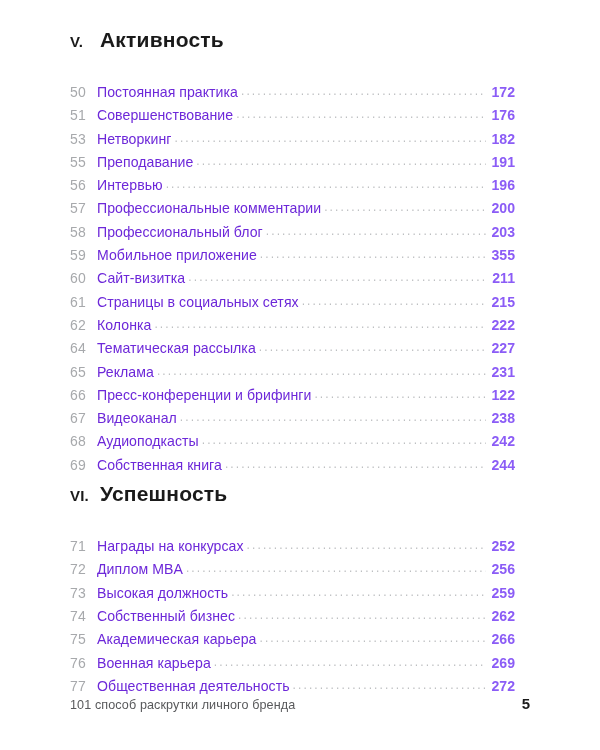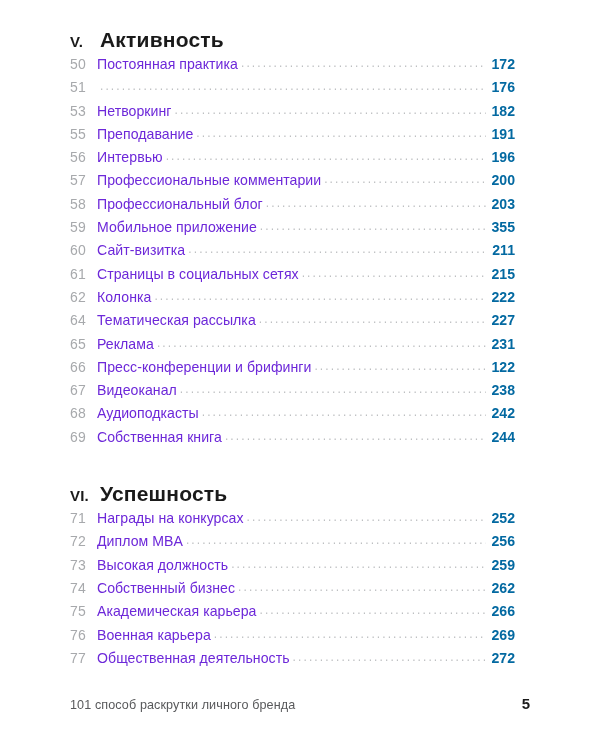--- a/index.html
+++ b/index.html
@@ -61,20 +61,21 @@
     font-size: 14.1px;
     white-space: nowrap;
   }
   .entry-num {
     flex: 0 0 27px;
     width: 27px;
     text-align: left;
     color: #a7a9ac;
     font-size: 14px;
     letter-spacing: 0.3px;
+    margin-top: 28px;
   }
   .entry-title {
     flex: 0 0 auto;
     color: #6d28d9;
     letter-spacing: 0.05px;
   }
   .entry-dots {
     flex: 1 1 auto;
     overflow: hidden;
     margin: 0 1px;
@@ -84,21 +85,21 @@
     font-size: 12px;
     letter-spacing: 2.1px;
     line-height: 1;
   }
   .entry-dots::after {
     content: "..............................................................................................................";
   }
   .entry-page {
     flex: 0 0 auto;
     font-weight: bold;
-    color: #0369a1;
+    color: #8b5cf6;
     font-size: 14.1px;
     text-align: right;
     min-width: 28px;
   }
 
   
   .entry-gap { flex: 0 0 2px; }
 
   
   .footer {
@@ -136,20 +137,21 @@
         <div>
           <div class="entry">
             <span class="entry-num">50</span>
             <span class="entry-title">Постоянная практика</span>
             <span class="entry-gap"></span>
             <span class="entry-dots"></span>
             <span class="entry-page">172</span>
           </div>
           <div class="entry">
             <span class="entry-num">51</span>
+            <span class="entry-title">Совершенствование</span>
             <span class="entry-gap"></span>
             <span class="entry-dots"></span>
             <span class="entry-page">176</span>
           </div>
           <div class="entry">
             <span class="entry-num">53</span>
             <span class="entry-title">Нетворкинг</span>
             <span class="entry-gap"></span>
             <span class="entry-dots"></span>
             <span class="entry-page">182</span>

